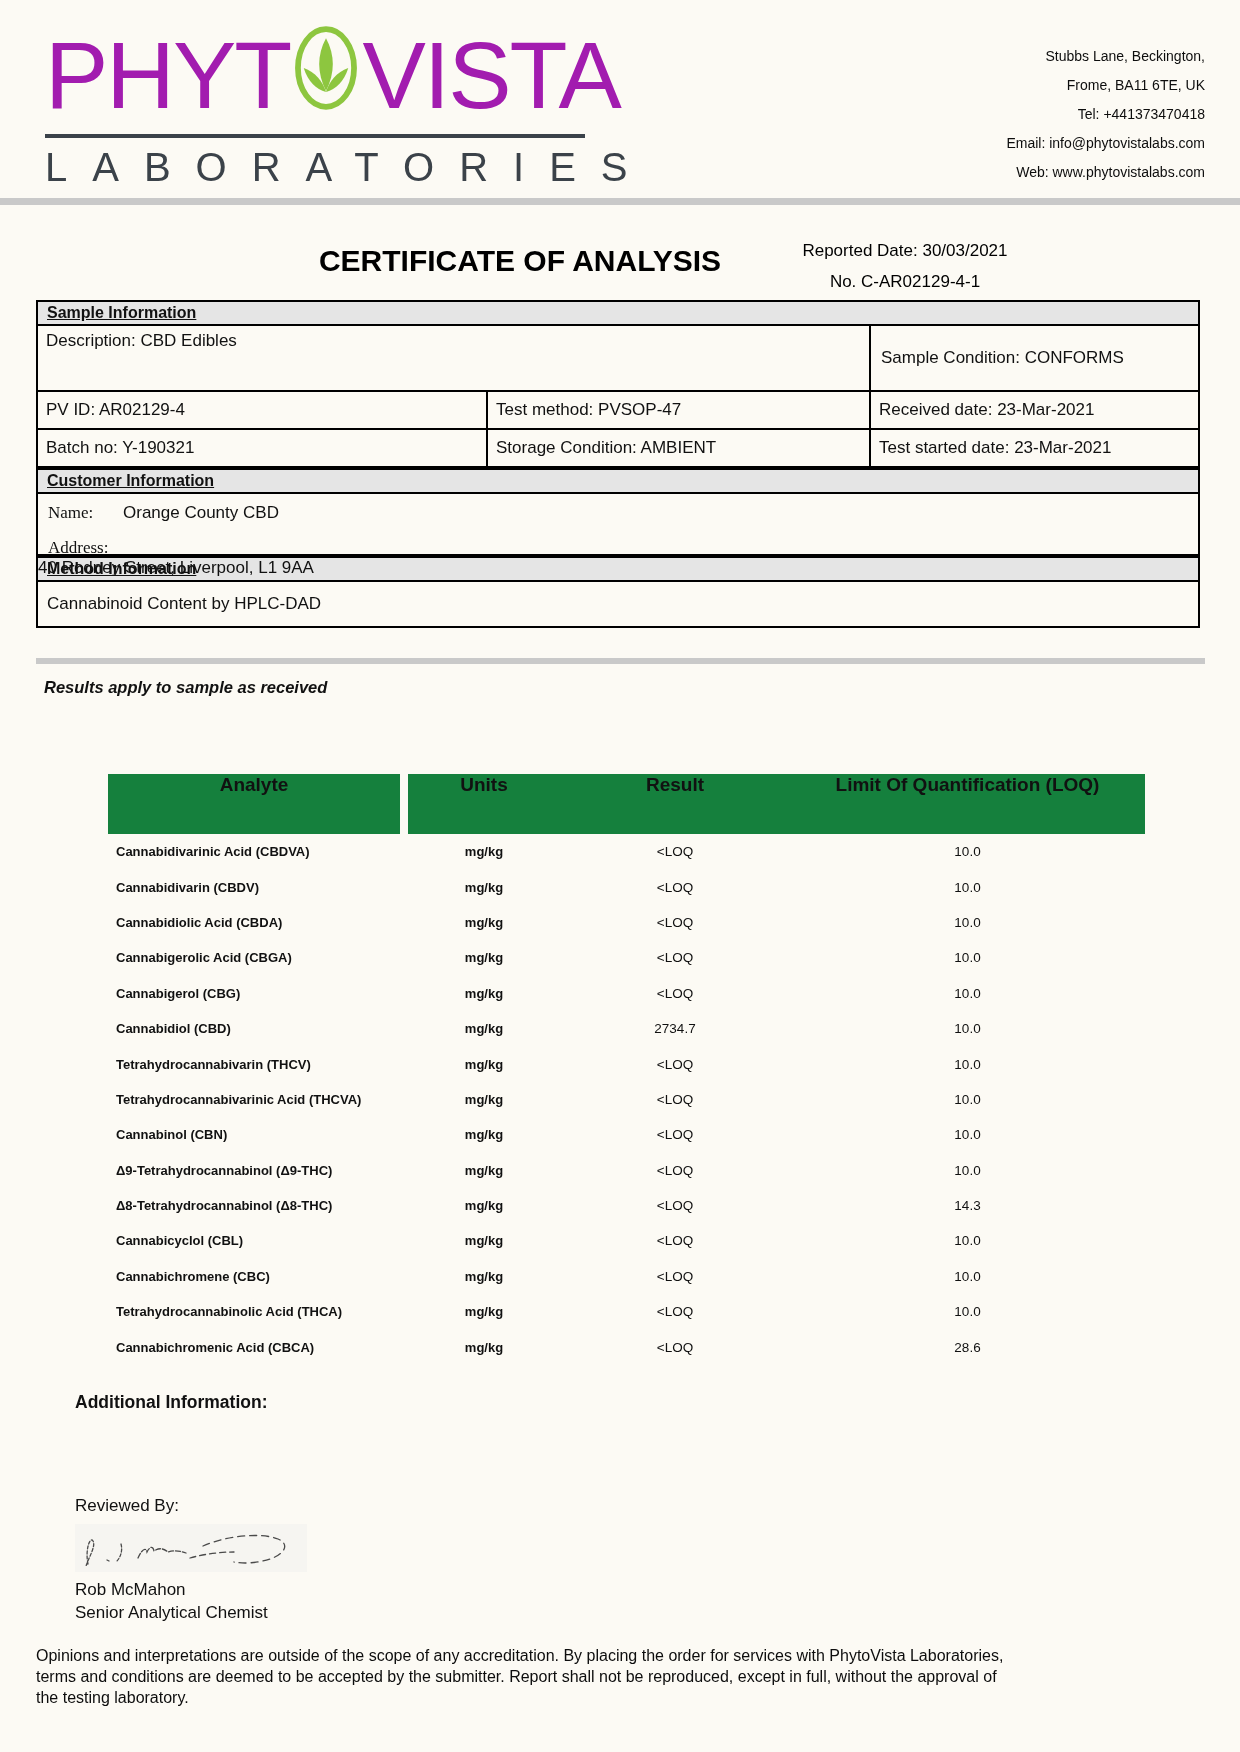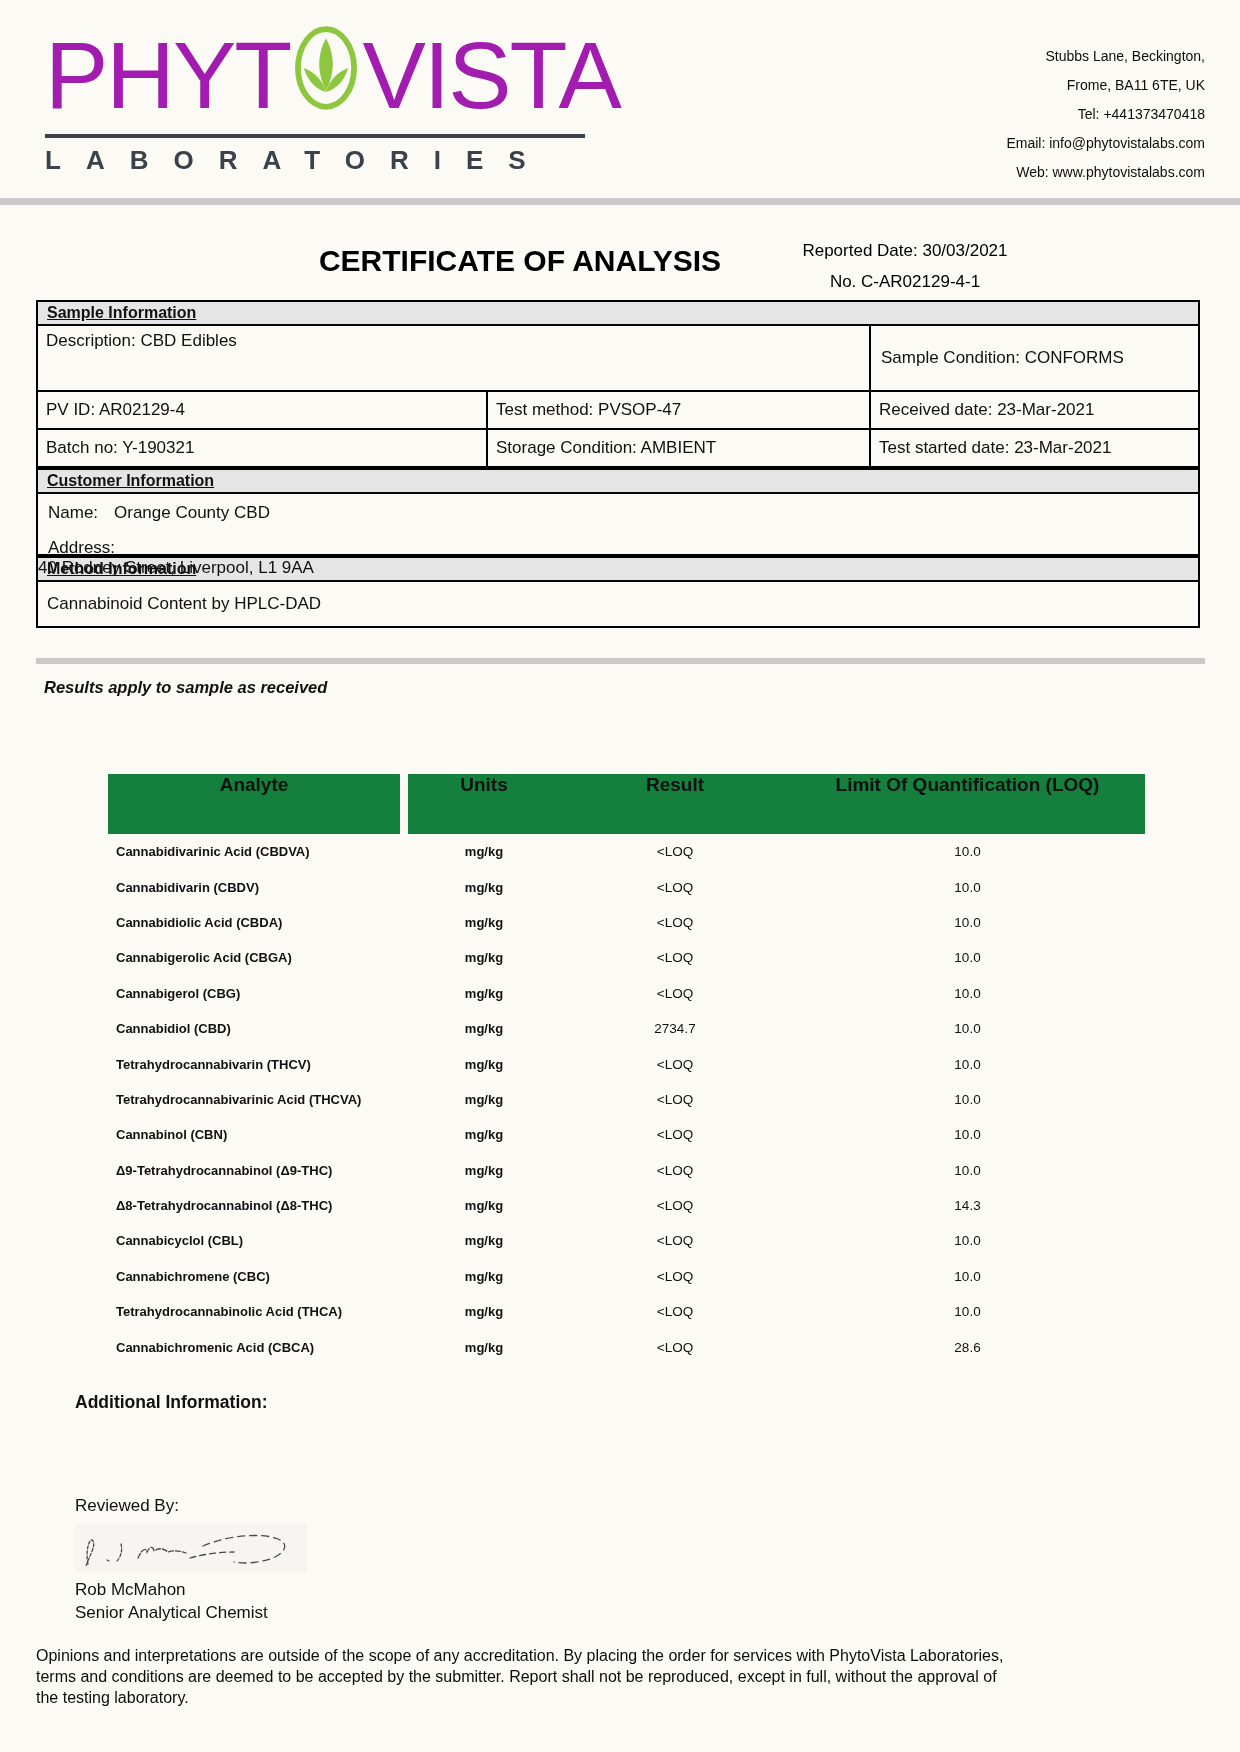--- a/index.html
+++ b/index.html
@@ -10,22 +10,22 @@
     font-family:"Liberation Sans", sans-serif;
     margin:0 auto; overflow:hidden;
   }
 
   
   .logo-block { position:absolute; left:45px; top:20px; width:545px; }
   .logo-row { display:flex; align-items:center; height:110px; color:#a21caf;
               font-size:95px; font-weight:400; letter-spacing:-2px; line-height:1; }
   .logo-leaf { margin:0 3px; }
   .logo-rule { width:540px; height:4px; background:#3b4249; margin-top:4px; }
-  .logo-sub { margin-top:7px; font-size:26px; color:#3b4249; letter-spacing:25px;
-              white-space:nowrap; font-weight:700; }
+  .logo-sub { margin-top:7px; font-size:40px; color:#3b4249; letter-spacing:25px;
+              white-space:nowrap; font-weight:400; }
 
   
   .contact-block { position:absolute; right:35px; top:42px; text-align:right;
                    font-size:14px; line-height:29px; color:#0d0d0d; }
 
   
   .divider-1 { position:absolute; left:0; top:198px; width:1240px; height:7px; background:#c9c9c9; }
   .divider-2 { position:absolute; left:36px; top:658px; width:1169px; height:6px; background:#c9c9c9; }
 
   
@@ -42,21 +42,21 @@
   .sec-bar span { text-decoration:underline; }
   .info-table { border:2px solid #000; border-top:none; font-size:17px; }
   .row-desc { display:grid; grid-template-columns:833px 1fr; height:64px; }
   .cell-desc { border-right:2px solid #000; padding:5px 0 0 8px; }
   .cell-cond { display:flex; align-items:center; padding-left:10px; }
   .row-3col { display:grid; grid-template-columns:450px 383px 1fr; height:38px; border-top:2px solid #000; }
   .row-3col > div { display:flex; align-items:center; padding-left:8px; border-right:2px solid #000; }
   .row-3col > div:last-child { border-right:none; }
   .cust-box { border:2px solid #000; border-top:none; height:62px; font-size:17px; }
   .cust-line { display:flex; }
-  .cust-line .lbl { width:76px; padding-left:10px; }
+  .cust-line .lbl { width:85px; padding-left:10px;font-family:Liberation Serif, serif; }
   .cust-name { padding-top:9px; }
   .cust-addr { padding-top:15px;flex-direction:column; }
   .method-box { border:2px solid #000; border-top:none; height:46px; display:flex;
                 align-items:center; padding-left:9px; font-size:17px; }
 
   
   .results-note { position:absolute; left:44px; top:678px; font-size:16.5px;
                   font-weight:bold; font-style:italic; }
 
   

